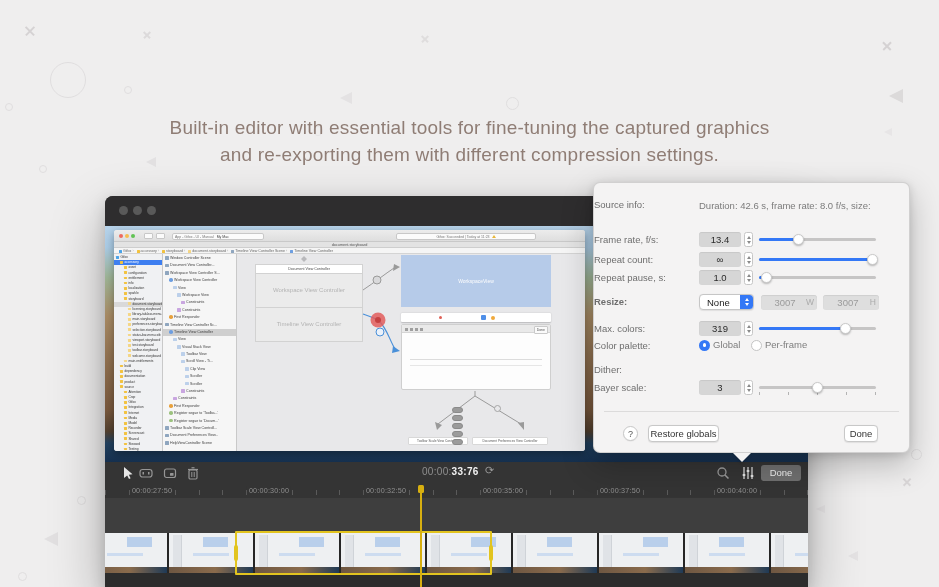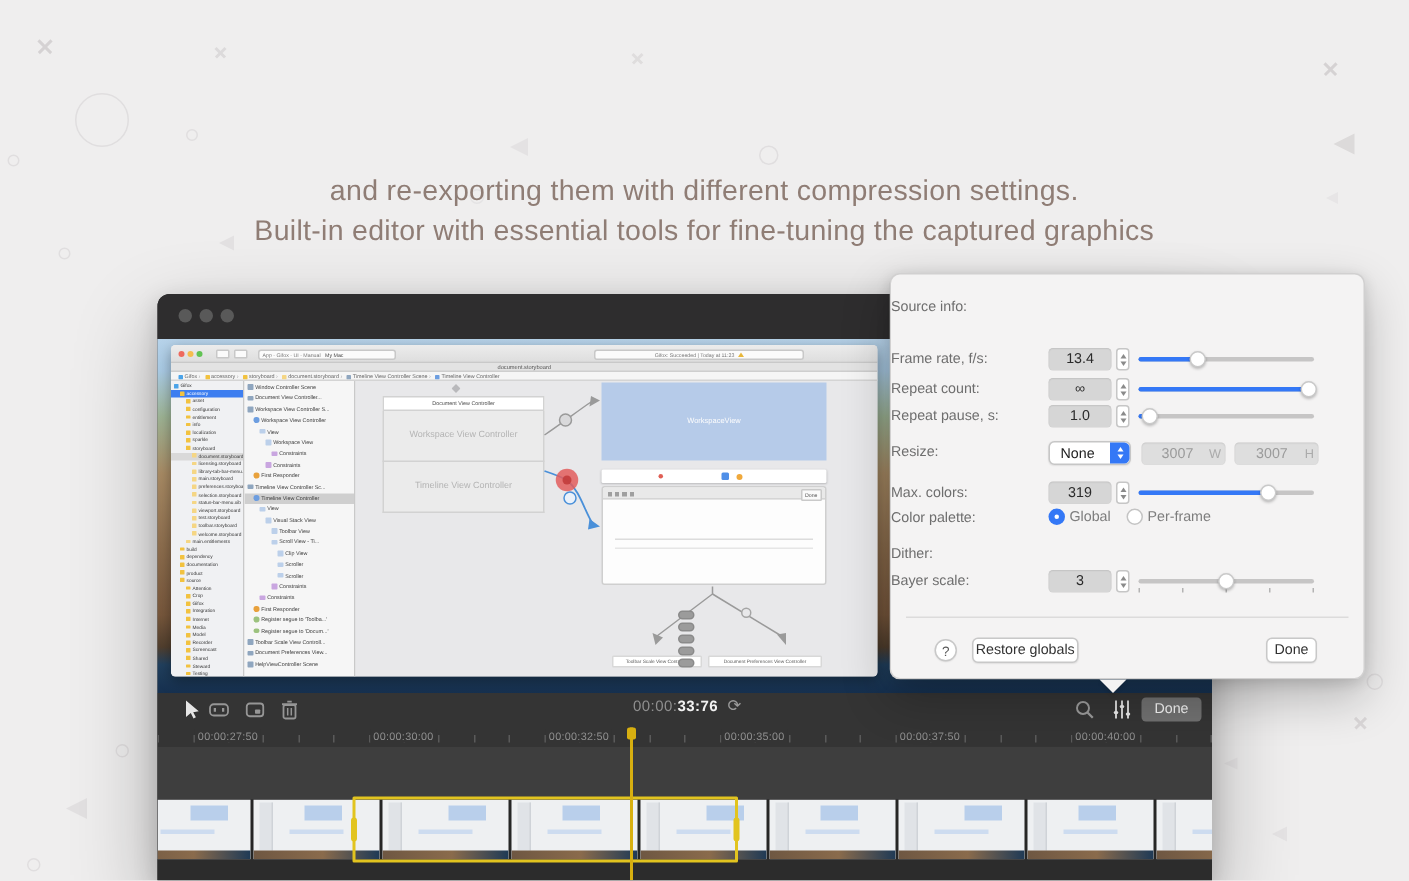--- a/index.html
+++ b/index.html
@@ -193,22 +193,22 @@
   <div class="dcirc" style="left:18px;top:572px;width:9px;height:9px;"></div>
   <div class="dtri" style="left:146px;top:157px;border-width:5px 10px 5px 0;border-right-color:#e3e1e2;"></div>
   <div class="dtri" style="left:340px;top:92px;border-width:6px 12px 6px 0;border-right-color:#e4e2e3;"></div>
   <div class="dtri" style="left:889px;top:89px;border-width:7px 14px 7px 0;border-right-color:#dcdada;"></div>
   <div class="dtri" style="left:884px;top:128px;border-width:4px 8px 4px 0;border-right-color:#e7e5e6;"></div>
   <div class="dtri" style="left:44px;top:532px;border-width:7px 14px 7px 0;border-right-color:#e2e0e1;"></div>
   <div class="dtri" style="left:848px;top:551px;border-width:5px 10px 5px 0;border-right-color:#e5e3e4;"></div>
   <div class="dtri" style="left:816px;top:505px;border-width:4.5px 9px 4.5px 0;border-right-color:#e7e5e6;"></div>
 
   <div class="hero-sub">
+    <div>Built-in editor with essential tools for fine-tuning the captured graphics</div>
     <div>and re-exporting them with different compression settings.</div>
-    <div>Built-in editor with essential tools for fine-tuning the captured graphics</div>
   </div>
 
   <div class="editor">
     <div class="ed-titlebar">
       <div class="ed-dot" style="left:14px;"></div>
       <div class="ed-dot" style="left:28px;"></div>
       <div class="ed-dot" style="left:42px;"></div>
     </div>
 
     <div class="ed-frame">
@@ -490,20 +490,21 @@
           <div class="ph-top"></div>
         </div>
     </div>
   </div>
 
   <div class="popover">
     <div class="pop-arrow"></div>
 
     <div class="plabel" style="top:16px;">Source info:</div>
     <div class="pvalue-multi" style="top:16px;">
+      <div>Duration: 42.6 s, frame rate: 8.0 f/s, size:</div>
     </div>
 
     <div class="plabel" style="top:51px;">Frame rate, f/s:</div>
     <div class="pfield" style="top:49px;">13.4</div>
     <div class="pstep" style="left:150px;top:49px;"></div>
     <div class="pslider" style="top:49px;">
       <div class="strack"></div>
         <div class="sfill" style="width: 34%;"></div>
         <div class="sthumb" style="left: calc(34% - 5.5px);"></div>
     </div>
@@ -519,21 +520,21 @@
 
     <div class="plabel" style="top:89px;">Repeat pause, s:</div>
     <div class="pfield" style="top:87px;">1.0</div>
     <div class="pstep" style="left:150px;top:87px;"></div>
     <div class="pslider" style="top:87px;">
       <div class="strack"></div>
         <div class="sfill" style="width: 6%;"></div>
         <div class="sthumb" style="left: calc(6% - 5.5px);"></div>
     </div>
 
-    <div class="plabel" style="top:113px;">Resize:</div>
+    <div class="plabel" style="top:113px;font-weight:bold;">Resize:</div>
     <div class="pdrop" style="left:105px;top:111px;width:55px;">
       <span>None</span>
       <div class="cap"></div>
     </div>
     <div class="pfield dis" style="left:167px;top:111.5px;width:56px;">
       <span class="fv">3007</span>
       <span class="fu">W</span>
     </div>
     <div class="pfield dis" style="left:229px;top:111.5px;width:56px;">
       <span class="fv">3007</span>

